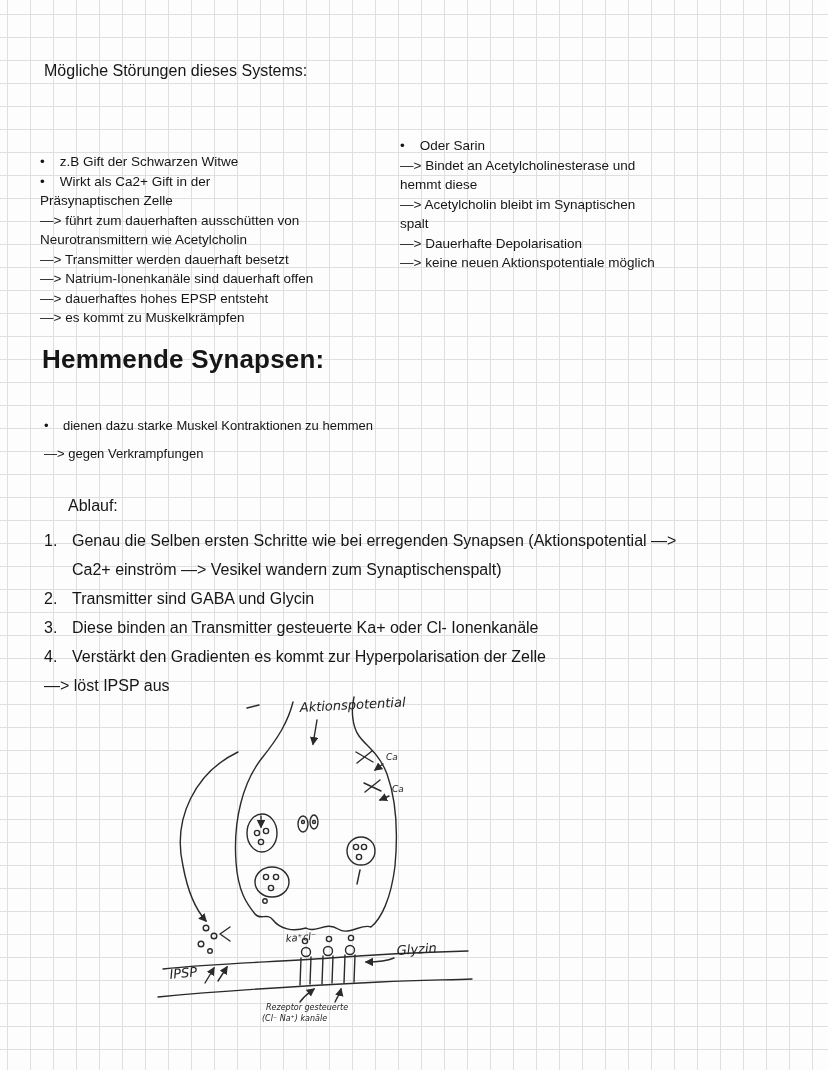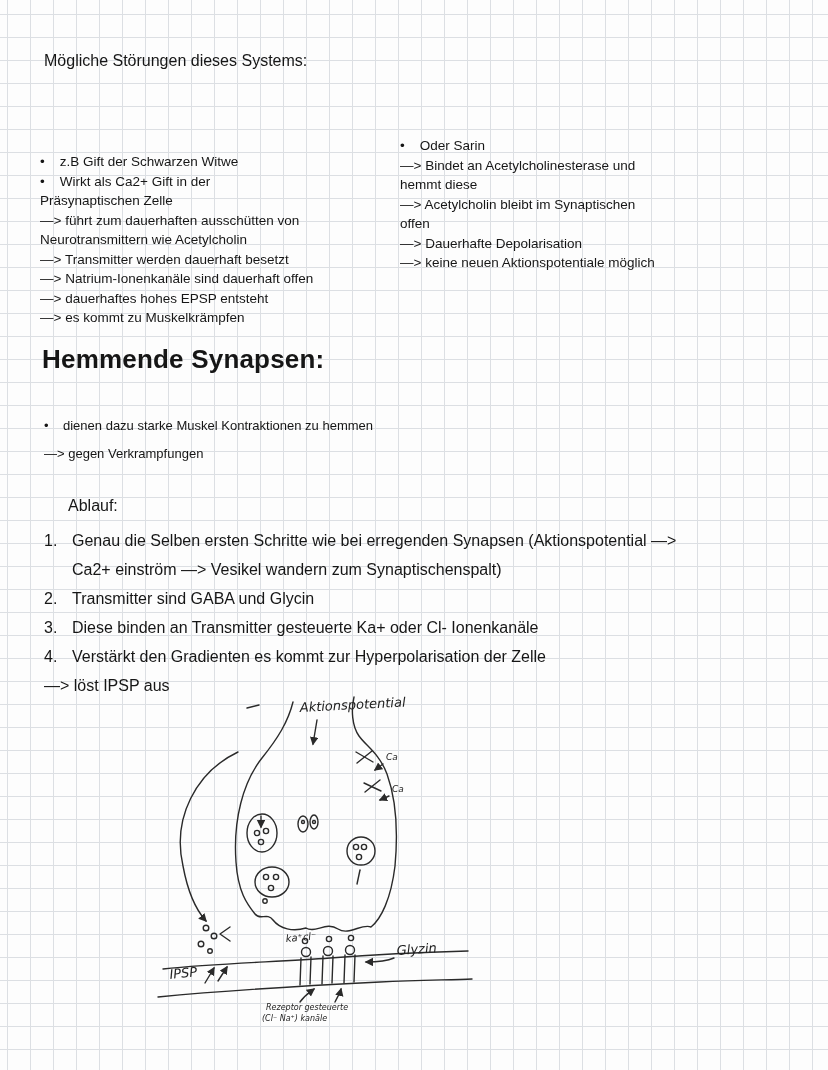--- a/index.html
+++ b/index.html
@@ -12,21 +12,21 @@
   .page{
     position:relative;width:828px;height:1070px;overflow:hidden;
     background-color:#fdfdfd;
     background-image:
       linear-gradient(to right, #dcdfe3 1px, transparent 1px),
       linear-gradient(to bottom, #dcdfe3 1px, transparent 1px);
     background-size:23px 23px;
     background-position:7px 14px;
   }
   .abs{position:absolute;}
-  .sec-title{left:44px;top:52px;font-size:16px;}
+  .sec-title{left:44px;top:62px;font-size:16px;}
   .col{font-size:13.5px;line-height:19.5px;}
   .col .line{white-space:pre-wrap;}
   .col-left{left:40px;top:120px;width:340px;margin-top:32px;}
   .col-right{left:400px;top:136px;width:340px;}
   .main-heading{left:42px;top:344px;font-size:26px;font-weight:bold;letter-spacing:.2px;}
   .intro{left:44px;top:412px;font-size:13px;line-height:28px;}
   .intro .line{white-space:pre-wrap;}
   .ablauf-label{left:44px;top:497px;font-size:16px;margin-left:24px;}
   .ablauf{left:44px;top:526px;width:760px;font-size:16px;line-height:29px;}
   .abl-item{display:flex;}
@@ -54,21 +54,21 @@
     <div class="line">—&gt; Natrium-Ionenkanäle sind dauerhaft offen</div>
     <div class="line">—&gt; dauerhaftes hohes EPSP entsteht</div>
     <div class="line">—&gt; es kommt zu Muskelkrämpfen</div>
   </div>
 
   <div class="abs col col-right">
     <div class="line">•    Oder Sarin</div>
     <div class="line">—&gt; Bindet an Acetylcholinesterase und</div>
     <div class="line">hemmt diese</div>
     <div class="line">—&gt; Acetylcholin bleibt im Synaptischen</div>
-    <div class="line">offen</div>
+    <div class="line">spalt</div>
     <div class="line">—&gt; Dauerhafte Depolarisation</div>
     <div class="line">—&gt; keine neuen Aktionspotentiale möglich</div>
   </div>
 
   <div class="abs main-heading">Hemmende Synapsen:</div>
 
   <div class="abs intro">
     <div class="line">•    dienen dazu starke Muskel Kontraktionen zu hemmen</div>
     <div class="line">—&gt; gegen Verkrampfungen</div>
   </div>

